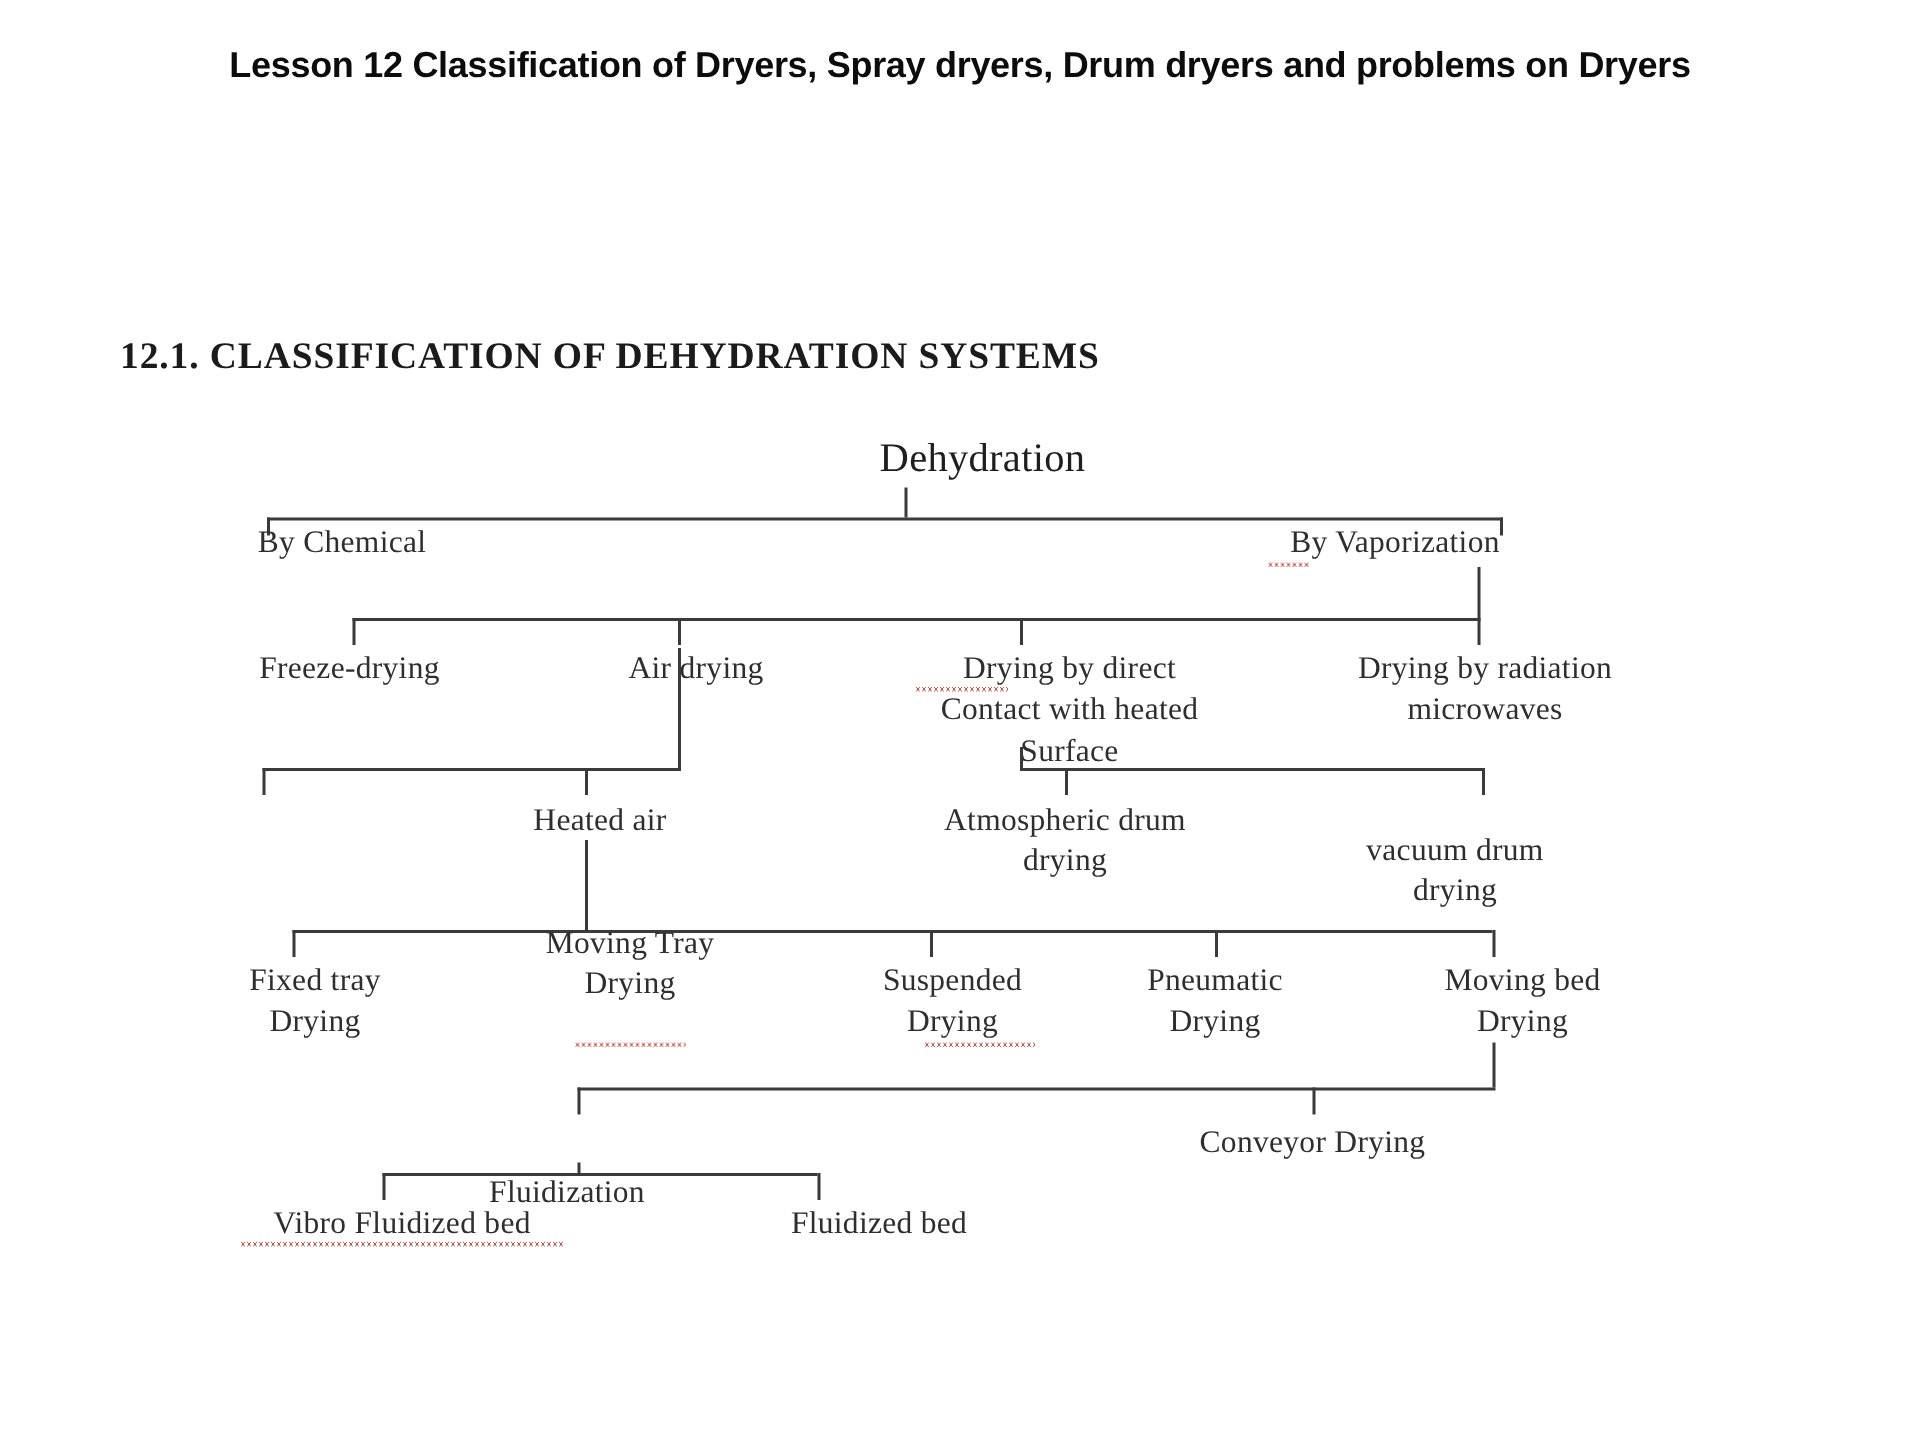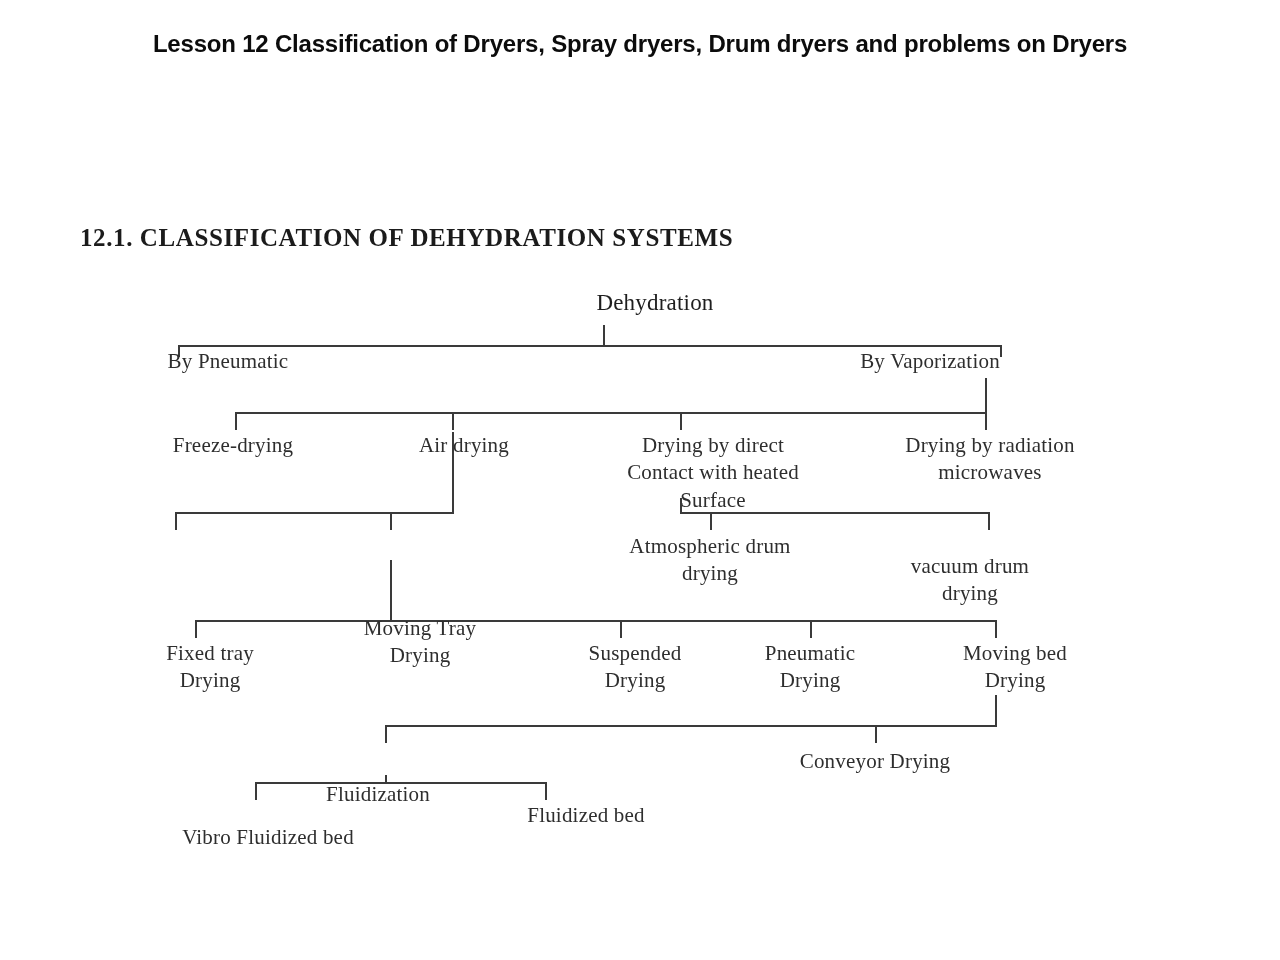--- a/index.html
+++ b/index.html
@@ -57,21 +57,21 @@
     position: absolute;
     text-align: center;
     font-family: "Liberation Serif", serif;
     font-size: 21px;
     line-height: 1.30;
     color: #2e2e2e;
     white-space: pre-line;
     transform: translateX(-50%);
     letter-spacing: 0.2px;
   }
-  .node.big { font-size: 23px; color: #1e1e1e; }
+  .node.big { font-size: 27px; color: #1e1e1e; }
 
   
   .hline {
     position: absolute;
     height: 0;
     border-top: 2px solid #3a3a3a;
   }
   .vline {
     position: absolute;
     width: 0;
@@ -100,21 +100,21 @@
   <div id="section-heading">12.1. CLASSIFICATION OF DEHYDRATION SYSTEMS</div>
 
   <div class="node big" style="left:655px; top:88px; width:260px;">Dehydration</div>
 
   <div class="vline" style="left:603px; top:125px; height:20px;"></div>
 
   <div class="hline" style="left:178px; top:145px; width:824px;"></div>
   <div class="vline" style="left:178px; top:145px; height:12px;"></div>
   <div class="vline" style="left:1000px; top:145px; height:12px;"></div>
 
-  <div class="node" style="left:228px; top:148px; width:220px;">By Pneumatic</div>
+  <div class="node" style="left:228px; top:148px; width:220px;">By Chemical</div>
 
   <div class="node" style="left:930px; top:148px; width:220px;">By Vaporization</div>
   <div class="squiggle" style="left:845px; top:175px; width:28px;"></div>
 
   <div class="vline" style="left:985px; top:178px; height:34px;"></div>
 
   <div class="hline" style="left:235px; top:212px; width:752px;"></div>
   <div class="vline" style="left:235px; top:212px; height:18px;"></div>
   <div class="vline" style="left:452px; top:212px; height:18px;"></div>
   <div class="vline" style="left:680px; top:212px; height:18px;"></div>
@@ -136,20 +136,21 @@
   <div class="hline" style="left:175px; top:312px; width:279px;"></div>
   <div class="vline" style="left:175px; top:312px; height:18px;"></div>
   <div class="vline" style="left:390px; top:312px; height:18px;"></div>
 
   <div class="vline" style="left:680px; top:298px; height:14px;"></div>
   <div class="hline" style="left:680px; top:312px; width:310px;"></div>
   <div class="vline" style="left:710px; top:312px; height:18px;"></div>
   <div class="vline" style="left:988px; top:312px; height:18px;"></div>
 
 
+  <div class="node" style="left:400px; top:333px; width:190px;">Heated air</div>
 
   <div class="node" style="left:710px; top:333px; width:270px;">Atmospheric drum
 drying</div>
 
   <div class="node" style="left:970px; top:333px; width:230px;margin-top:20px;">vacuum drum
 drying</div>
 
   <div class="vline" style="left:390px; top:360px; height:60px;"></div>
   <div class="hline" style="left:195px; top:420px; width:800px;"></div>
   <div class="vline" style="left:195px; top:420px; height:18px;"></div>
@@ -181,18 +182,18 @@
 
   <div class="node" style="left:378px; top:548px; width:220px;margin-top:33px;">Fluidization</div>
 
   <div class="node" style="left:875px; top:548px; width:260px;">Conveyor Drying</div>
 
   <div class="vline" style="left:385px; top:575px; height:7px;"></div>
   <div class="hline" style="left:255px; top:582px; width:290px;"></div>
   <div class="vline" style="left:255px; top:582px; height:18px;"></div>
   <div class="vline" style="left:545px; top:582px; height:18px;"></div>
 
-  <div class="node" style="left:268px; top:602px; width:280px;margin-top:22px;">Vibro Fluidized bed</div>
+  <div class="node" style="left:268px; top:602px; width:280px;">Vibro Fluidized bed</div>
   <div class="squiggle" style="left:160px; top:628px; width:216px;"></div>
 
   <div class="node" style="left:586px; top:602px; width:240px;">Fluidized bed</div>
 
 </div>
 
 </body></html>

